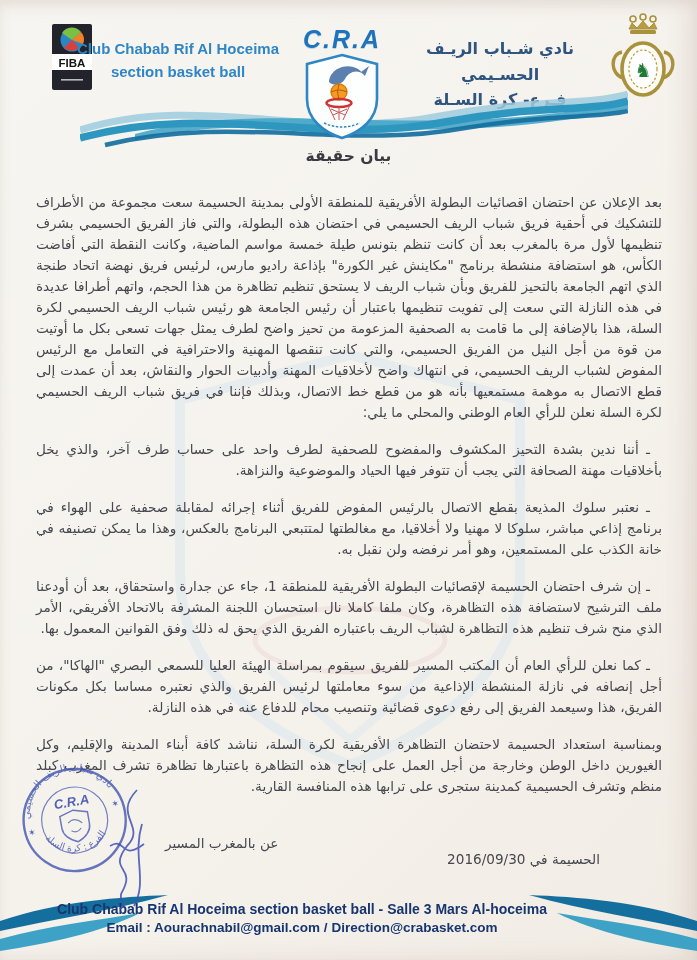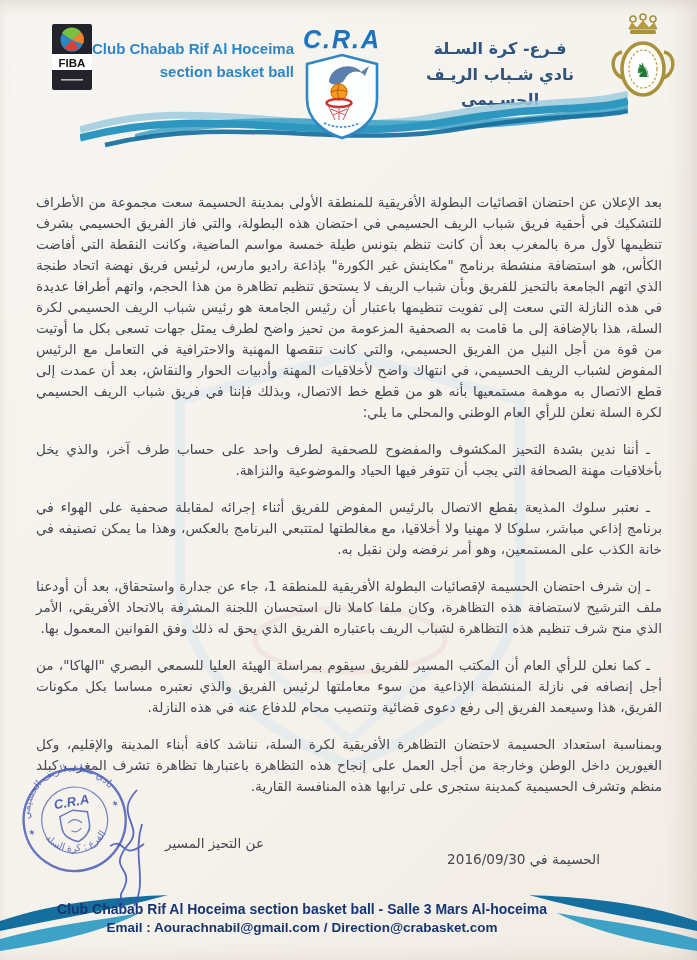--- a/index.html
+++ b/index.html
@@ -8,21 +8,21 @@
     background:linear-gradient(135deg,#f7f5f1 0%, #f5f2ec 60%, #f1ece4 100%);
     overflow:hidden; font-family:"DejaVu Sans", sans-serif;
   }
   .page::after {
     content:""; position:absolute; inset:0; pointer-events:none;
     box-shadow: inset -12px 0 22px rgba(186,160,148,.22), inset 0 5px 10px rgba(205,198,188,.25);
   }
   
   .fiba { position:absolute; left:28px; top:24px;margin-left:24px; }
   .club-en {
-    position:absolute; left:62px; top:37px; width:232px; text-align:right;
+    position:absolute; left:62px; top:37px; width:232px; text-align:center;
     font-family:"Liberation Sans", sans-serif; font-weight:bold;
     font-size:15px; line-height:1.55; color:#2e86c5;
   }
   .cra-block { position:absolute; left:284px; top:25px; width:116px; text-align:center; z-index:3; }
   .cra-text {
     font-family:"Liberation Sans", sans-serif; font-weight:bold; font-style:italic;
     font-size:25px; letter-spacing:2px; color:#1d74bd; text-shadow:0 1px 0 rgba(120,170,210,.4);
   }
   .club-ar {
     position:absolute; left:394px; top:36px; width:212px; text-align:center; direction:rtl;
@@ -90,22 +90,22 @@
       <path d="M59,21 L67,15 L63,25 Z" fill="#5b7fae"></path>
       <circle cx="37" cy="41" r="8" fill="#f59b22" stroke="#d97708" stroke-width="1.3"></circle>
       <path d="M29,41 Q37,37 45,41 M37,33 Q34,41 37,49" stroke="#b85f06" stroke-width="1" fill="none"></path>
       <ellipse cx="37" cy="52" rx="12.5" ry="4" fill="none" stroke="#cc3333" stroke-width="2.4"></ellipse>
       <path d="M26,54 L33,69 M48,54 L41,69 M37,56 L37,69 M29,58 L43,64 M45,58 L31,64" stroke="#cc5555" stroke-width="1" fill="none"></path>
       <path d="M22,72 Q40,80 58,72" stroke="#2e86c5" stroke-width="1.4" fill="none" stroke-dasharray="2.5,1.6"></path>
     </svg>
   </div>
 
   <div class="club-ar">
+    <div>نادي شـباب الريـف الحسـيمي</div>
     <div>فـرع- كرة السـلة</div>
-    <div>نادي شـباب الريـف الحسـيمي</div>
   </div>
 
   <div class="emblem">
     <svg width="70" height="96" viewBox="0 0 70 96">
       <circle cx="25" cy="7" r="3" fill="none" stroke="#a9923c" stroke-width="1.6"></circle>
       <circle cx="35" cy="5" r="3" fill="none" stroke="#a9923c" stroke-width="1.6"></circle>
       <circle cx="45" cy="7" r="3" fill="none" stroke="#a9923c" stroke-width="1.6"></circle>
       <path d="M21,17 L24,11 L29,16 L35,9 L41,16 L46,11 L49,17 Z" fill="#b89c3f" stroke="#a9923c" stroke-width="1"></path>
       <rect x="22" y="18" width="26" height="4" rx="1.5" fill="#a9923c"></rect>
       <path d="M14,40 C2,42 2,62 15,66" fill="none" stroke="#a9923c" stroke-width="3.4"></path>
@@ -126,32 +126,33 @@
   </div>
 
   <div class="watermark">
     <svg width="400" height="440" viewBox="0 0 400 440">
       <path d="M200,15 L370,60 V235 C370,330 290,390 200,425 C110,390 30,330 30,235 V60 Z" fill="none" stroke="#d6e4ef" stroke-width="10"></path>
       <ellipse cx="200" cy="300" rx="95" ry="32" fill="none" stroke="#eeD6d2" stroke-width="5"></ellipse>
       <path d="M120,330 L200,400 L280,330" fill="none" stroke="#dbe7f1" stroke-width="8"></path>
     </svg>
   </div>
 
+  <div class="doc-title">بيان حقيقة</div>
 
   <div class="bodytext">
     <p>بعد الإعلان عن احتضان اقصائيات البطولة الأفريقية للمنطقة الأولى بمدينة الحسيمة سعت مجموعة من الأطراف للتشكيك في أحقية فريق شباب الريف الحسيمي في احتضان هذه البطولة، والتي فاز الفريق الحسيمي بشرف تنظيمها لأول مرة بالمغرب بعد أن كانت تنظم بتونس طيلة خمسة مواسم الماضية، وكانت النقطة التي أفاضت الكأس، هو استضافة منشطة برنامج "مكاينش غير الكورة" بإذاعة راديو مارس، لرئيس فريق نهضة اتحاد طنجة الذي اتهم الجامعة بالتحيز للفريق وبأن شباب الريف لا يستحق تنظيم تظاهرة من هذا الحجم، واتهم أطرافا عديدة في هذه النازلة التي سعت إلى تفويت تنظيمها باعتبار أن رئيس الجامعة هو رئيس شباب الريف الحسيمي لكرة السلة، هذا بالإضافة إلى ما قامت به الصحفية المزعومة من تحيز واضح لطرف يمثل جهات تسعى بكل ما أوتيت من قوة من أجل النيل من الفريق الحسيمي، والتي كانت تنقصها المهنية والاحترافية في التعامل مع الرئيس المفوض لشباب الريف الحسيمي، في انتهاك واضح لأخلاقيات المهنة وأدبيات الحوار والنقاش، بعد أن عمدت إلى قطع الاتصال به موهمة مستمعيها بأنه هو من قطع خط الاتصال، وبذلك فإننا في فريق شباب الريف الحسيمي لكرة السلة نعلن للرأي العام الوطني والمحلي ما يلي:</p>
     <p class="b">ـ أننا ندين بشدة التحيز المكشوف والمفضوح للصحفية لطرف واحد على حساب طرف آخر، والذي يخل بأخلاقيات مهنة الصحافة التي يجب أن تتوفر فيها الحياد والموضوعية والنزاهة.</p>
     <p class="b">ـ نعتبر سلوك المذيعة بقطع الاتصال بالرئيس المفوض للفريق أثناء إجرائه لمقابلة صحفية على الهواء في برنامج إذاعي مباشر، سلوكا لا مهنيا ولا أخلاقيا، مع مغالطتها لمتتبعي البرنامج بالعكس، وهذا ما يمكن تصنيفه في خانة الكذب على المستمعين، وهو أمر نرفضه ولن نقبل به.</p>
     <p class="b">ـ إن شرف احتضان الحسيمة لإقصائيات البطولة الأفريقية للمنطقة 1، جاء عن جدارة واستحقاق، بعد أن أودعنا ملف الترشيح لاستضافة هذه التظاهرة، وكان ملفا كاملا نال استحسان اللجنة المشرفة بالاتحاد الأفريقي، الأمر الذي منح شرف تنظيم هذه التظاهرة لشباب الريف باعتباره الفريق الذي يحق له ذلك وفق القوانين المعمول بها.</p>
     <p class="b">ـ كما نعلن للرأي العام أن المكتب المسير للفريق سيقوم بمراسلة الهيئة العليا للسمعي البصري "الهاكا"، من أجل إنصافه في نازلة المنشطة الإذاعية من سوء معاملتها لرئيس الفريق والذي نعتبره مساسا بكل مكونات الفريق، هذا وسيعمد الفريق إلى رفع دعوى قضائية وتنصيب محام للدفاع عنه في هذه النازلة.</p>
     <p>وبمناسبة استعداد الحسيمة لاحتضان التظاهرة الأفريقية لكرة السلة، نناشد كافة أبناء المدينة والإقليم، وكل الغيورين داخل الوطن وخارجة من أجل العمل على إنجاح هذه التظاهرة باعتبارها تظاهرة تشرف المغرب كبلد منظم وتشرف الحسيمية كمدينة ستجرى على ترابها هذه المنافسة القارية.</p>
   </div>
 
   <div class="date-line">الحسيمة في 2016/09/30</div>
-  <div class="office-line">عن التحيز المسير</div>
+  <div class="office-line">عن بالمغرب المسير</div>
 
   <div class="stamp">
     <svg width="130" height="140" viewBox="0 0 130 140">
       <defs>
         <path id="arcTop" d="M 22,74 A 44,44 0 1 1 108,74"></path>
         <path id="arcBot" d="M 28,72 A 38,38 0 0 0 102,72"></path>
       </defs>
       <circle cx="65" cy="70" r="51" fill="none" stroke="#4356b2" stroke-width="2.4" opacity=".88"></circle>
       <circle cx="65" cy="70" r="33" fill="none" stroke="#4356b2" stroke-width="1.2" opacity=".8"></circle>
       <text font-size="10" fill="#4356b2" opacity=".9">

